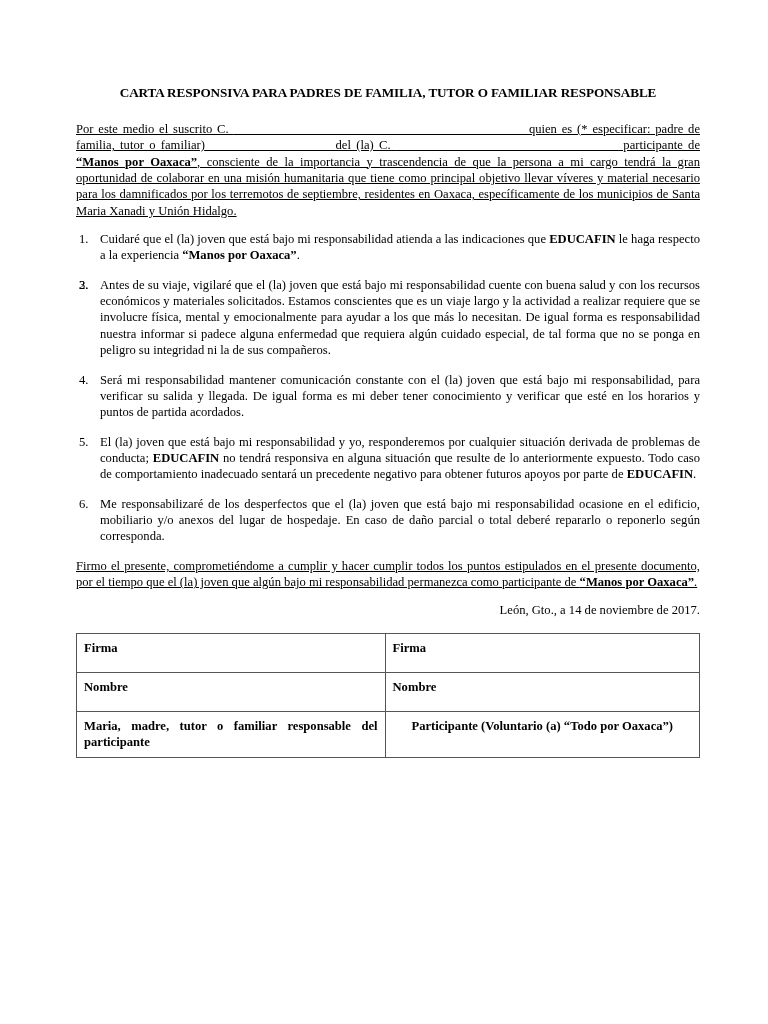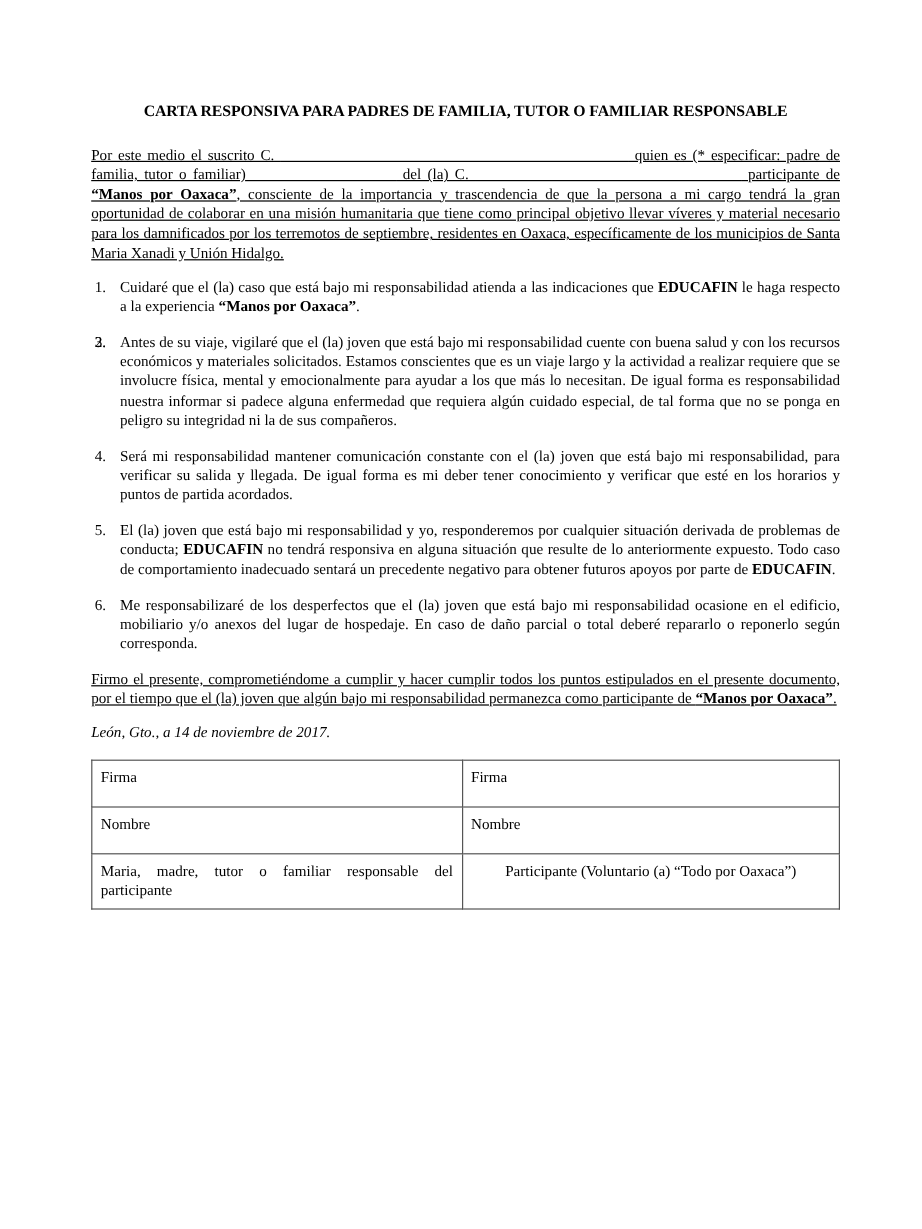--- a/index.html
+++ b/index.html
@@ -64,35 +64,35 @@
     left: 3px;
     top: 0;
     width: 18px;
     text-align: left;
   }
   .closing { margin-top: 16px; }
   .date-line {
     font-size: 12.6px;
     line-height: 1.30;
     margin: 0 0 14px 0;
-    text-align: left;
-    font-style: italic;
+    text-align: right;
   }
   table.sign-table {
     width: 100%;
     border-collapse: collapse;
     table-layout: fixed;
     margin-top: 2px;
   }
   table.sign-table td {
     border: 1px solid #555555;
     font-size: 12.6px;
     line-height: 1.30;
     padding: 6px 7px 6px 7px;
     vertical-align: top;
+    font-weight: bold;
   }
   td.cell-left { width: 49.5%; }
   td.cell-right { width: 50.5%; }
   td.just { text-align: justify; text-justify: inter-word; }
   td.h-firma, td.h-nombre { height: 26px; }
   td.row-role { height: 30px; }
   td.role-right { text-align: center; }
 </style>
 </head>
 <body>
@@ -100,21 +100,21 @@
 <div class="page">
 
   <h1 class="doc-title">CARTA RESPONSIVA PARA PADRES DE FAMILIA, TUTOR O FAMILIAR RESPONSABLE</h1>
 
   <p class="body-text intro">
     <span>Por este medio el suscrito C. </span><span class="fill">___________________________________________________</span><span> quien es (* especificar: padre de familia, tutor o familiar)</span><span class="fill">______________________</span><span> del (la) C. </span><span class="fill">_______________________________________</span><span> participante de </span><b>“Manos por Oaxaca”</b><span>, consciente de la importancia y trascendencia de que la persona a mi cargo tendrá la gran oportunidad de colaborar en una misión humanitaria que tiene como principal objetivo llevar víveres y material necesario para los damnificados por los terremotos de septiembre, residentes en Oaxaca, específicamente de los municipios de Santa Maria Xanadi y Unión Hidalgo.</span>
   </p>
 
   <ol class="clauses">
     <li>
-      <span class="num">1.</span><span>Cuidaré que el (la) caso que está bajo mi responsabilidad atienda a las indicaciones que </span><b>EDUCAFIN</b><span> le haga respecto a la experiencia </span><b>“Manos por Oaxaca”</b><span>.</span>
+      <span class="num">1.</span><span>Cuidaré que el (la) joven que está bajo mi responsabilidad atienda a las indicaciones que </span><b>EDUCAFIN</b><span> le haga respecto a la experiencia </span><b>“Manos por Oaxaca”</b><span>.</span>
     </li>
     <li>
       <span class="num">2.</span><b></b><span></span><b></b><span></span>
     </li>
     <li>
       <span class="num">3.</span><span>Antes de su viaje, vigilaré que el (la) joven que está bajo mi responsabilidad cuente con buena salud y con los recursos económicos y materiales solicitados. Estamos conscientes que es un viaje largo y la actividad a realizar requiere que se involucre física, mental y emocionalmente para ayudar a los que más lo necesitan. De igual forma es responsabilidad nuestra informar si padece alguna enfermedad que requiera algún cuidado especial, de tal forma que no se ponga en peligro su integridad ni la de sus compañeros.</span><b></b><span></span><b></b><span></span>
     </li>
     <li>
       <span class="num">4.</span><span>Será mi responsabilidad mantener comunicación constante con el (la) joven que está bajo mi responsabilidad, para verificar su salida y llegada. De igual forma es mi deber tener conocimiento y verificar que esté en los horarios y puntos de partida acordados.</span><b></b><span></span><b></b><span></span>
     </li>

